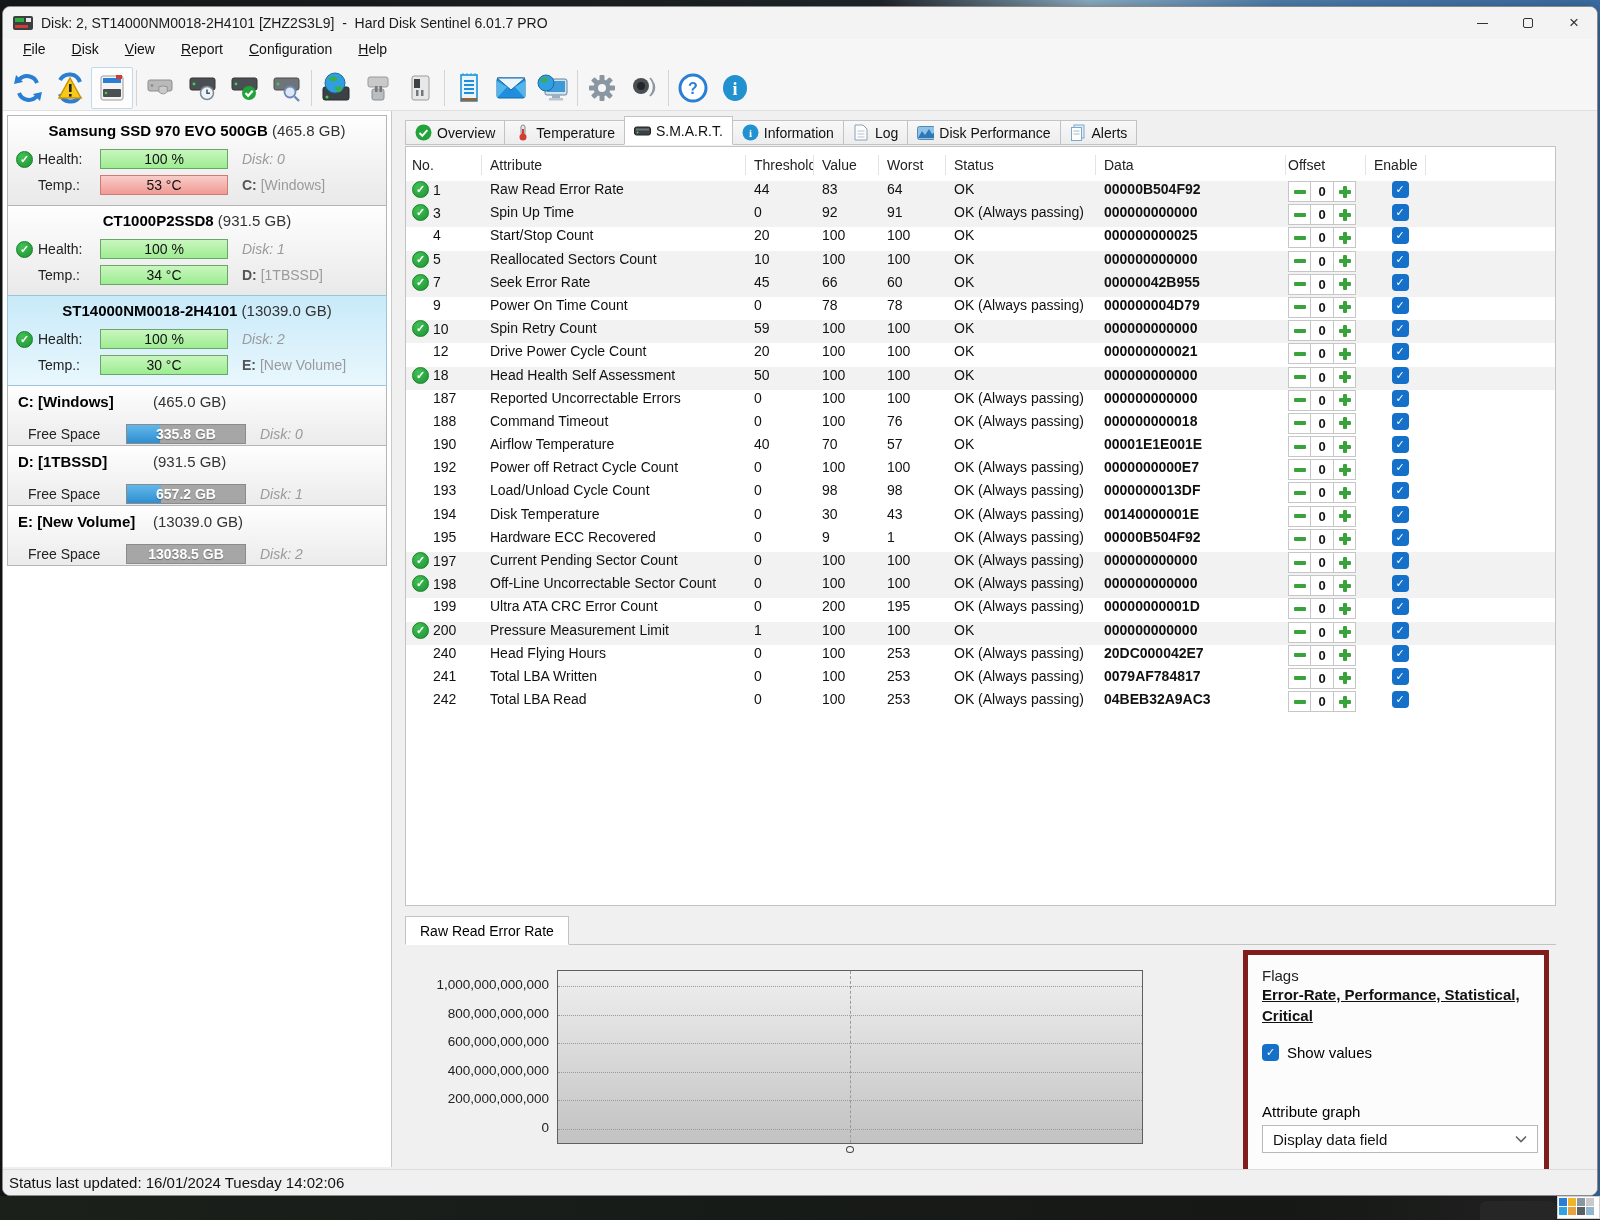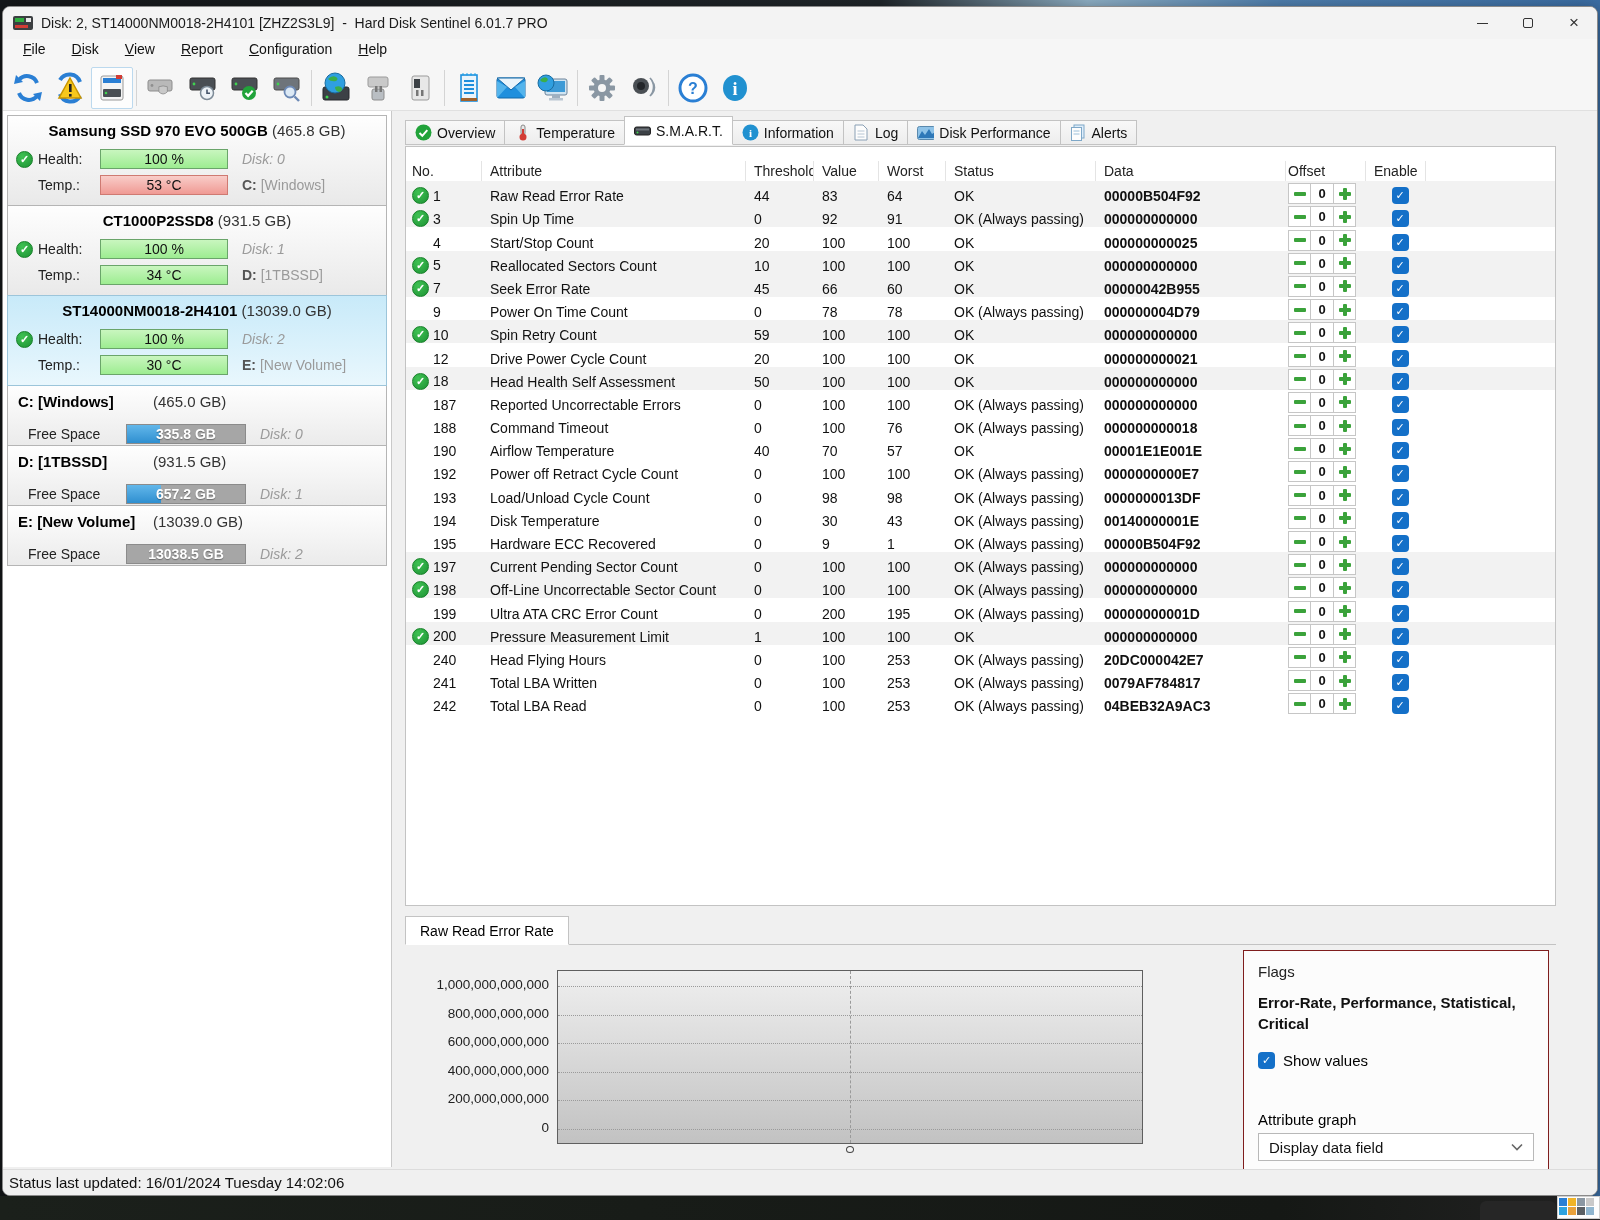--- a/index.html
+++ b/index.html
@@ -82,21 +82,21 @@
   .tabs { position:absolute; left:13px; top:7px; height:27px; display:flex; align-items:flex-end; }
   .tab { height:25px; display:flex; align-items:center; gap:5px; padding:0 9px; font-size:14px; color:#111;
     background:linear-gradient(#f8f8f8,#ededed); border:1px solid #c3c3c3; margin-right:-1px; }
   .tab.active { height:29px; background:#fff; border-bottom:1px solid #fff; position:relative; z-index:3; }
   .ticon { width:17px; height:17px; display:inline-flex; align-items:center; justify-content:center; }
 
   .smart-panel { position:absolute; left:13px; top:35px; width:1151px; height:760px;
     background:#fff; border:1px solid #c3c3c3; z-index:2; padding-top:8px; }
 
   
-  .t-head,.t-row { display:flex; align-items:flex-end; }
+  .t-head,.t-row { display:flex; align-items:flex-start; }
   .t-head { height:26px; font-size:14px; color:#222; }
   .t-head .c { border-right:1px solid #e4e4e4; height:20px; display:flex; align-items:center; }
   .t-row { height:23.2px; font-size:14px; color:#111; }
   .t-row.checked { background:#f2f2f2; }
   .c { padding-left:8px; flex:none; overflow:hidden; white-space:nowrap; }
   .c.no { width:76px; display:flex; align-items:center; gap:4px; padding-left:6px; }
   .c.no .rowcheck { width:17px; }
   .c.attr { width:264px; }
   .c.th { width:68px; }
   .c.val { width:65px; }
@@ -124,23 +124,23 @@
     border-top:1px solid #c3c3c3; background:#f0f0f0; }
   .chart-frame { position:absolute; left:152px; top:25px; width:586px; height:174px;
     border:1.5px solid #5f5f5f; background:linear-gradient(#efefef,#c2c2c2); }
   .gridline { position:absolute; left:0; width:100%; border-top:1.5px dotted #9a9a9a; }
   .vline { position:absolute; top:0; bottom:0; left:50%; border-left:1.5px dashed #9a9a9a; }
   .ytick { position:absolute; width:140px; text-align:right; font-size:13.5px; color:#222; }
   .marker { position:absolute; left:50%; bottom:-10px; width:8px; height:7px; margin-left:-4px;
     border:1.5px solid #444; border-radius:50%; background:#f5f5f5; }
 
   .side-panel { position:absolute; left:838px; top:5px; width:306px; height:228px;
-    background:#fcfcfc; border:1px solid #7f1d1d; padding:12px 14px; }
+    background:#fcfcfc; border:5px solid #7f1d1d; padding:12px 14px; }
   .flags-label { font-size:15px; color:#222; }
-  .flags-value { font-size:15px; font-weight:bold; color:#111; margin-top:12px; line-height:1.4; }
+  .flags-value { font-size:15px; font-weight:bold; color:#111; margin-top:0; line-height:1.4;text-decoration:underline; }
   .showvals { display:flex; align-items:center; gap:8px; margin-top:18px; font-size:15px; }
   .attr-graph-label { font-size:15px; margin-top:42px; }
   .dropdown { margin-top:5px; width:276px; height:28px; background:#fff; border:1px solid #b8b8b8;
     border-radius:0; display:flex; align-items:center; justify-content:space-between;
     padding:0 10px; font-size:15px; color:#111; }
 
   .statusbar { position:absolute; left:0; bottom:0; width:100%; height:26px; background:#f0f0f0;
     border-top:1px solid #dcdcdc; display:flex; align-items:center; padding-left:6px;
     font-size:15px; color:#111; }
 

